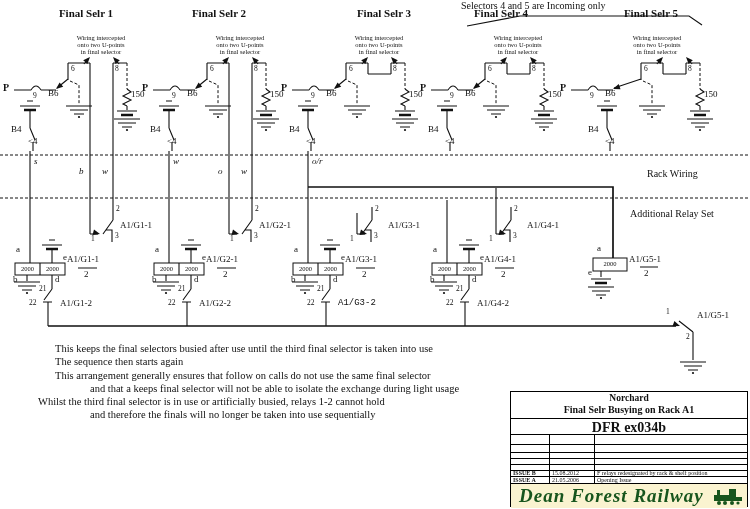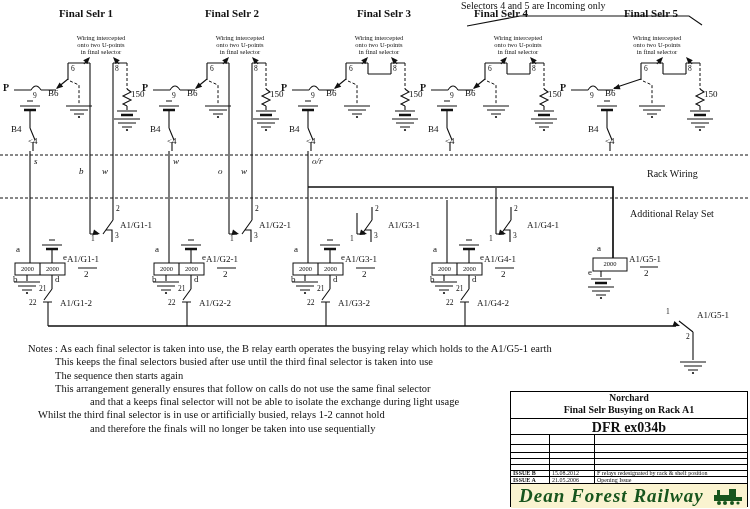--- a/index.html
+++ b/index.html
@@ -90,21 +90,21 @@
       <div class="lbl s" style="left: 33px; top: 92px;">9</div>
       <div class="lbl m" style="left: 48px; top: 89px;">B6</div>
       <div class="lbl s" style="left: 71px; top: 65px;">6</div>
       <div class="lbl s" style="left: 115px; top: 65px;">8</div>
       <div class="lbl m" style="left: 131px; top: 90px;">150</div>
       <div class="lbl m" style="left: 11px; top: 125px;">B4</div>
       <div class="lbl m" style="left: 28px; top: 137px;">&lt;4</div>
       <div class="lbl mi" style="left: 34px; top: 157px;">s</div>
       <div class="lbl mi" style="left: 79px; top: 167px;">b</div>
       <div class="lbl mi" style="left: 102px; top: 167px;">w</div>
-      <div class="lbl t" style="left: 232px; top: 8px;">Final Selr 2</div>
+      <div class="lbl t" style="left: 219px; top: 8px;">Final Selr 2</div>
       <div class="lbl n" style="left: 240px; top: 35px;">Wiring intercepted</div>
       <div class="lbl n" style="left: 240px; top: 42px;">onto two U-points</div>
       <div class="lbl n" style="left: 240px; top: 49px;">in final selector</div>
       <div class="lbl b" style="left: 142px; top: 83px;">P</div>
       <div class="lbl s" style="left: 172px; top: 92px;">9</div>
       <div class="lbl m" style="left: 187px; top: 89px;">B6</div>
       <div class="lbl s" style="left: 210px; top: 65px;">6</div>
       <div class="lbl s" style="left: 254px; top: 65px;">8</div>
       <div class="lbl m" style="left: 270px; top: 90px;">150</div>
       <div class="lbl m" style="left: 150px; top: 125px;">B4</div>
@@ -182,21 +182,21 @@
       <div class="lbl m" style="left: 294px; top: 245px;">a</div>
       <div class="lbl m" style="left: 341px; top: 253px;">e</div>
       <div class="lbl m" style="left: 291px; top: 275px;">b</div>
       <div class="lbl m" style="left: 333px; top: 275px;">d</div>
       <div class="lbl w" style="left: 305.5px; top: 266px;">2000</div>
       <div class="lbl w" style="left: 330.5px; top: 266px;">2000</div>
       <div class="lbl m" style="left: 345px; top: 255px;">A1/G3-1</div>
       <div class="lbl m" style="left: 362px; top: 270px;">2</div>
       <div class="lbl s" style="left: 317px; top: 285px;">21</div>
       <div class="lbl s" style="left: 307px; top: 299px;">22</div>
-      <div class="lbl m" style="left: 338px; top: 299px;">A1/G3-2</div>
+      <div class="lbl m" style="left: 338px; top: 299px; font-family: Liberation Mono, monospace;">A1/G3-2</div>
       <div class="lbl s" style="left: 375px; top: 205px;">2</div>
       <div class="lbl s" style="left: 350px; top: 235px;">1</div>
       <div class="lbl s" style="left: 374px; top: 232px;">3</div>
       <div class="lbl m" style="left: 388px; top: 221px;">A1/G3-1</div>
       <div class="lbl m" style="left: 433px; top: 245px;">a</div>
       <div class="lbl m" style="left: 480px; top: 253px;">e</div>
       <div class="lbl m" style="left: 430px; top: 275px;">b</div>
       <div class="lbl m" style="left: 472px; top: 275px;">d</div>
       <div class="lbl w" style="left: 444.5px; top: 266px;">2000</div>
       <div class="lbl w" style="left: 469.5px; top: 266px;">2000</div>
@@ -217,21 +217,20 @@
       <div class="lbl s" style="left: 666px; top: 308px;">1</div>
       <div class="lbl s" style="left: 686px; top: 333px;">2</div>
       <div class="lbl m" style="left: 697px; top: 311px;">A1/G5-1</div>
     </div>
 
   <div class="sec" style="left:461px;top:0px;">Selectors 4 and 5 are Incoming only</div>
   <div class="sec" style="left:647px;top:168px;">Rack Wiring</div>
   <div class="sec" style="left:630px;top:208px;">Additional Relay Set</div>
 
   <div class="notes">
-    <div>Notes :  As each final selector is taken into use, the B relay earth operates the busying relay which holds to the A1/G5-1 earth</div>
     <div style="margin-left:27px">This keeps the final selectors busied after use until the third final selector is taken into use</div>
     <div style="margin-left:27px">The sequence then starts again</div>
     <div style="margin-left:27px">This arrangement generally ensures that follow on calls do not use the same final selector</div>
     <div style="margin-left:62px">and that a keeps final selector will not be able to isolate the exchange during light usage</div>
     <div style="margin-left:10px">Whilst the third final selector is in use or artificially busied, relays 1-2 cannot hold</div>
     <div style="margin-left:62px">and therefore the finals will no longer be taken into use sequentially</div>
   </div>
 
   <div class="tb">
     <div class="row" style="top:1px;font-size:9.5px;">Norchard</div>

